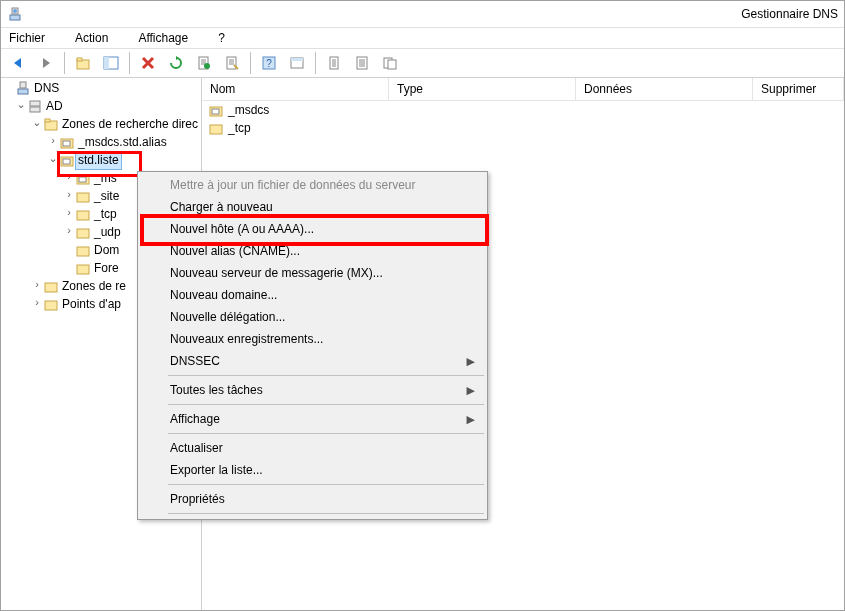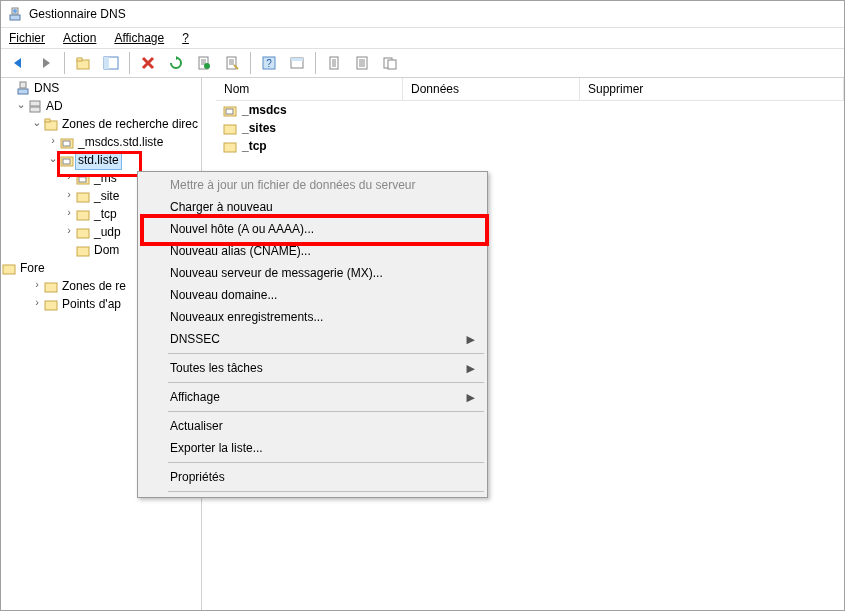--- a/index.html
+++ b/index.html
@@ -1,30 +1,30 @@
 <!DOCTYPE html>
 <html><head>
 <meta charset="utf-8">
 <style>
 html,body{margin:0;padding:0;font-family:"Segoe UI",Tahoma,sans-serif;font-size:12px;color:#000;background:#fff;}
 .window{width:845px;height:611px;border:1px solid #a0a0a0;box-sizing:border-box;display:flex;flex-direction:column;position:relative;overflow:hidden;}
-.titlebar{height:22px;display:flex;align-items:center;padding:2px 6px;background:#fff;}
+.titlebar{height:22px;display:flex;align-items:center;padding:2px 6px;background:#fff;justify-content:space-between;}
 .titlebar svg{margin-right:6px;}
-.menubar{height:20px;display:flex;align-items:center;padding:0 6px;gap:14px;border-top:1px solid #e0e0e0;text-decoration:underline;}
+.menubar{height:20px;display:flex;align-items:center;padding:0 6px;gap:26px;border-top:1px solid #e0e0e0;}
 .menubar span{padding:2px 2px;cursor:default;}
 .toolbar{height:28px;display:flex;align-items:center;padding:0 4px;border-top:1px solid #e0e0e0;border-bottom:1px solid #d0d0d0;gap:2px;}
 .tb-btn{width:24px;height:24px;display:flex;align-items:center;justify-content:center;border:1px solid transparent;}
 .tb-sep{width:1px;height:22px;background:#c0c0c0;margin:0 3px;}
 .body{flex:1;display:flex;min-height:0;}
 .tree-pane{width:200px;border-right:1px solid #d0d0d0;overflow:hidden;padding:2px 0;}
-.list-pane{flex:1;display:flex;flex-direction:column;margin-left:14px;}
+.list-pane{flex:1;display:flex;flex-direction:column;}
 .list-header{height:22px;display:flex;border-bottom:1px solid #e5e5e5;}
 .list-header .col{padding:4px 8px;border-right:1px solid #e5e5e5;font-size:12px;}
 .list-body{flex:1;overflow:auto;}
-.row{display:flex;align-items:center;height:18px;padding-left:6px;font-weight:bold;}
+.row{display:flex;align-items:center;height:18px;padding-left:6px;}
 .row svg{margin-right:4px;}
 .tree{}
 .node{display:flex;height:18px;white-space:nowrap;}
 .node .exp{width:12px;text-align:center;font-size:11px;color:#666;cursor:default;}
 .node .lbl{padding:1px 3px;}
 .node.sel .lbl{background:#cde8ff;border:1px solid #7ab7e8;padding:0 2px;}
 .red-box1{position:absolute;border:3px solid #ff0000;pointer-events:none;}
 .folder-ico{flex:none;}
 .ctxmenu{position:absolute;background:#f0f0f0;border:1px solid #9a9a9a;box-shadow:2px 2px 4px rgba(0,0,0,0.25);padding:2px;width:345px;}
 .ctxmenu .mi{height:22px;display:flex;align-items:center;padding:0 30px 0 30px;cursor:default;position:relative;}
@@ -164,21 +164,21 @@
               <rect x="2" y="3" width="5" height="3" fill="#fce9a6" stroke="#caa74a"></rect>
             </svg>
         <span class="lbl">Zones de recherche direc</span>
       </div>
       <div class="node" style="padding-left:46px">
         <span class="exp">›</span>
         <svg width="16" height="16" class="folder-ico">
               <rect x="2" y="5" width="12" height="9" fill="#fce9a6" stroke="#caa74a"></rect>
               <rect x="4" y="7" width="7" height="5" fill="#fff" stroke="#888"></rect>
             </svg>
-        <span class="lbl">_msdcs.std.liste</span>
+        <span class="lbl">_msdcs.std.alias</span>
       </div>
       <div class="node sel" style="padding-left:46px">
         <span class="exp">⌄</span>
         <svg width="16" height="16" class="folder-ico">
               <rect x="2" y="5" width="12" height="9" fill="#fce9a6" stroke="#caa74a"></rect>
               <rect x="4" y="7" width="7" height="5" fill="#fff" stroke="#888"></rect>
             </svg>
         <span class="lbl">std.liste</span>
       </div>
       <div class="node" style="padding-left:62px">
@@ -209,21 +209,21 @@
               <rect x="2" y="5" width="12" height="9" fill="#fce9a6" stroke="#caa74a"></rect>
             </svg>
         <span class="lbl">_udp</span>
       </div>
       <div class="node" style="padding-left:74px">
         <svg width="16" height="16" class="folder-ico">
               <rect x="2" y="5" width="12" height="9" fill="#fce9a6" stroke="#caa74a"></rect>
             </svg>
         <span class="lbl">Dom</span>
       </div>
-      <div class="node" style="">
+      <div class="node" style="padding-left:74px">
         <svg width="16" height="16" class="folder-ico">
               <rect x="2" y="5" width="12" height="9" fill="#fce9a6" stroke="#caa74a"></rect>
             </svg>
         <span class="lbl">Fore</span>
       </div>
       <div class="node" style="padding-left:30px">
         <span class="exp">›</span>
         <svg width="16" height="16" class="folder-ico">
               <rect x="2" y="5" width="12" height="9" fill="#fce9a6" stroke="#caa74a"></rect>
             </svg>
@@ -235,67 +235,65 @@
               <rect x="2" y="5" width="12" height="9" fill="#fce9a6" stroke="#caa74a"></rect>
             </svg>
         <span class="lbl">Points d'ap</span>
       </div>
     </div>
   </div>
 
   <div class="list-pane">
     <div class="list-header">
       <div class="col" style="width:170px">Nom</div>
+      <div class="col" style="width:170px">Type</div>
       <div class="col" style="width:160px">Données</div>
       <div class="col" style="flex:1">Supprimer</div>
     </div>
     <div class="list-body">
       <div class="row">
         <svg width="16" height="16">
               <rect x="2" y="5" width="12" height="9" fill="#fce9a6" stroke="#caa74a"></rect>
               <rect x="4" y="7" width="7" height="5" fill="#fff" stroke="#888"></rect>
             </svg>
         <span>_msdcs</span>
       </div>
       <div class="row">
         <svg width="16" height="16">
               <rect x="2" y="5" width="12" height="9" fill="#fce9a6" stroke="#caa74a"></rect>
             </svg>
-        <span>_sites</span>
-      </div>
-      <div class="row">
-        <svg width="16" height="16">
-              <rect x="2" y="5" width="12" height="9" fill="#fce9a6" stroke="#caa74a"></rect>
-            </svg>
         <span>_tcp</span>
       </div>
     </div>
   </div>
 </div>
 
 <div class="red-box1" style="left:56px;top:150px;width:79px;height:20px"></div>
 
 <div class="ctxmenu" style="left:136px;top:170px">
   <div class="mi dis">
         <span>Mettre à jour un fichier de données du serveur</span>
       </div>
   <div class="mi">
         <span>Charger à nouveau</span>
       </div>
   <div class="mi">
         <span>Nouvel hôte (A ou AAAA)...</span>
       </div>
   <div class="mi">
-        <span>Nouveau alias (CNAME)...</span>
+        <span>Nouvel alias (CNAME)...</span>
       </div>
   <div class="mi">
         <span>Nouveau serveur de messagerie (MX)...</span>
       </div>
   <div class="mi">
         <span>Nouveau domaine...</span>
+      </div>
+  <div class="mi">
+        <span>Nouvelle délégation...</span>
       </div>
   <div class="mi">
         <span>Nouveaux enregistrements...</span>
       </div>
   <div class="mi">
         <span>DNSSEC</span>
         <span class="arr">▶</span>
       </div>
   <div class="msep"></div>
   <div class="mi">

